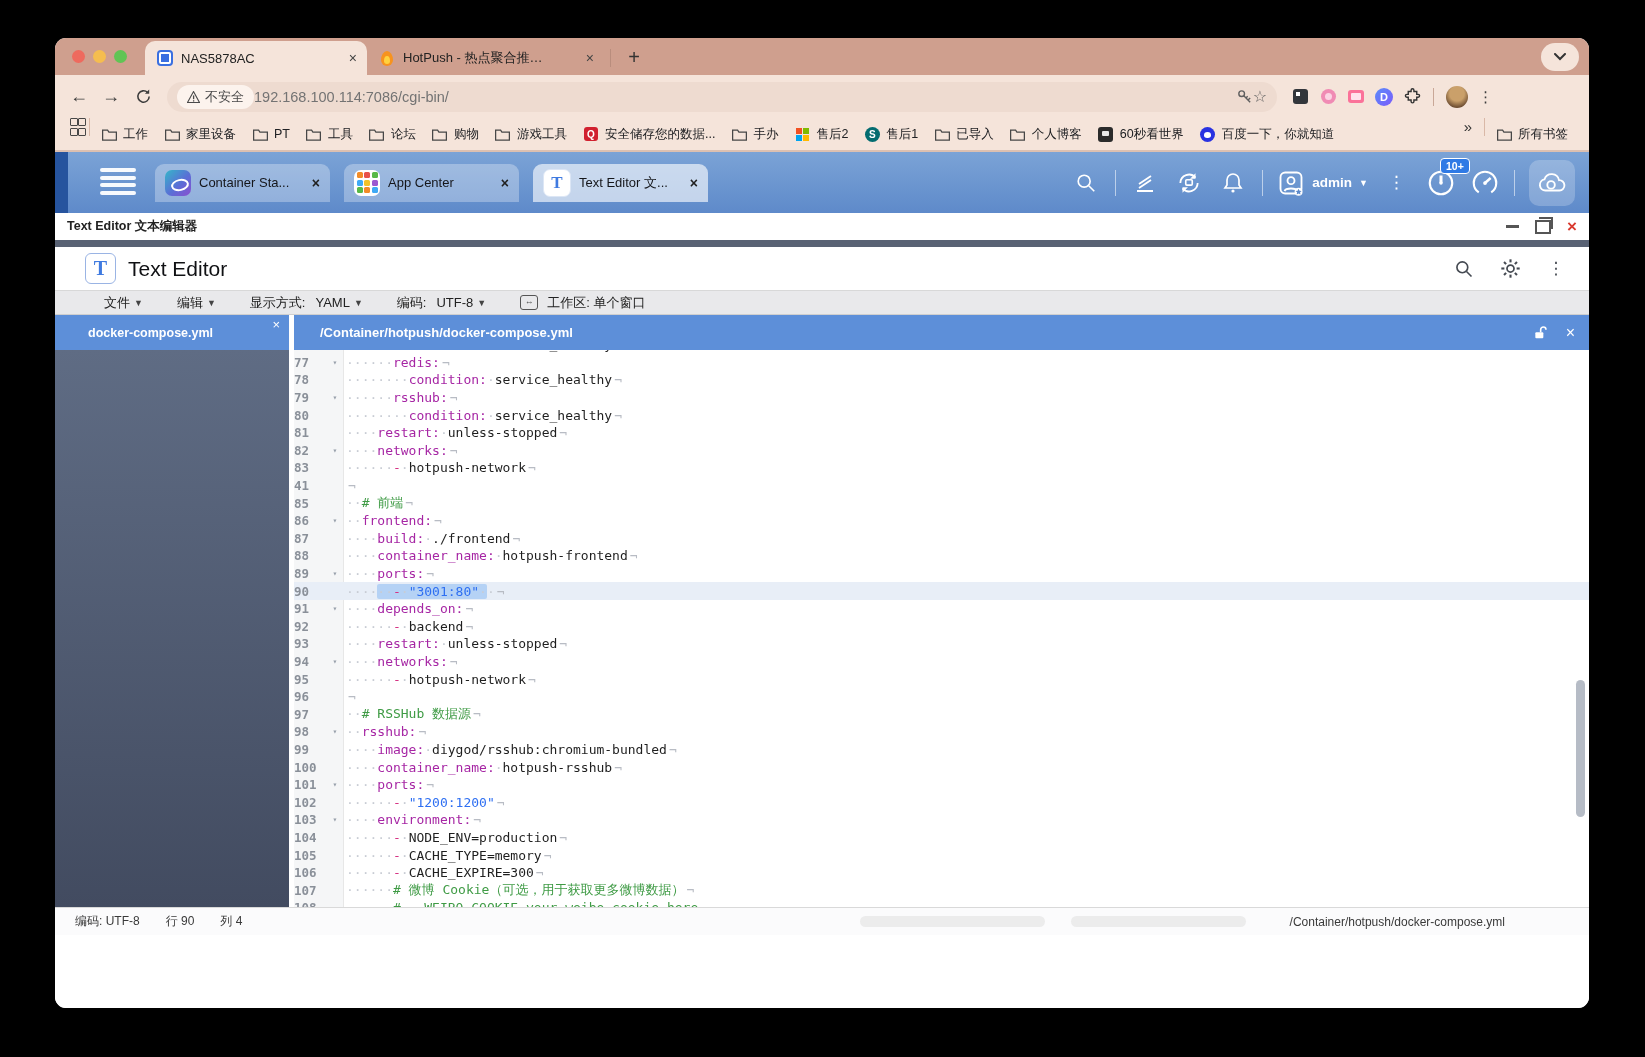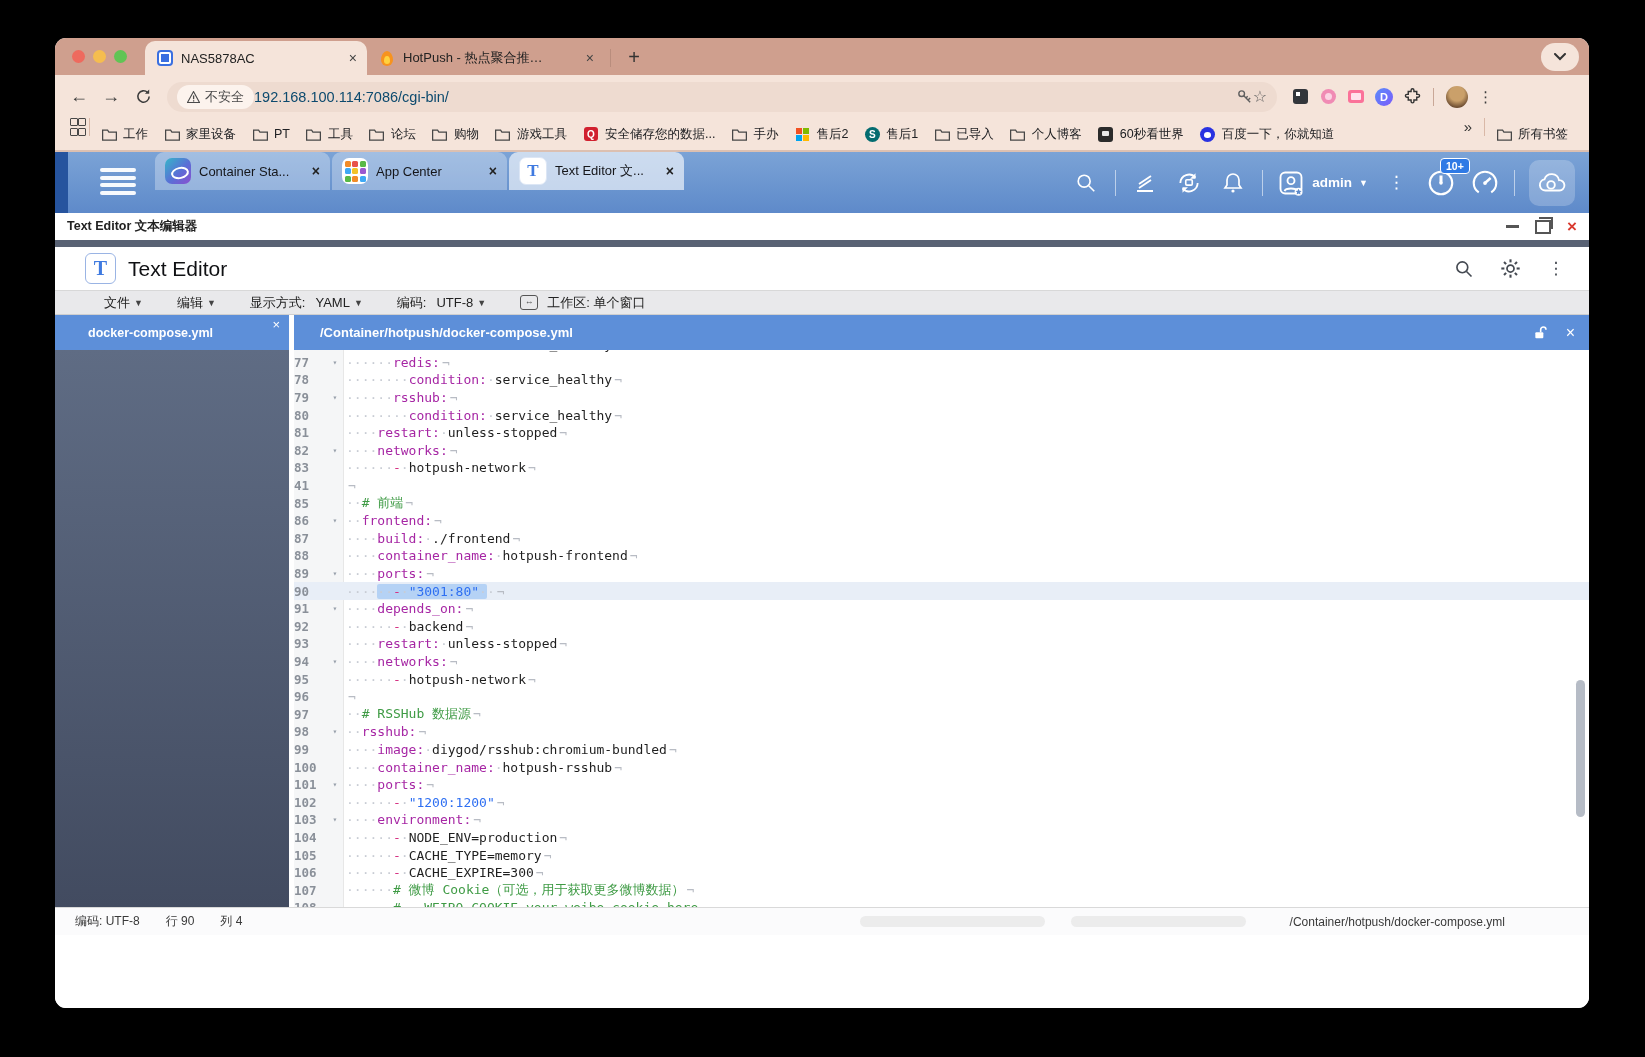--- a/index.html
+++ b/index.html
@@ -29,21 +29,21 @@
   .newtab{font-size:20px;color:#333;margin:0 0 6px 4px;width:26px;text-align:center;}
   .tabchev{position:absolute;right:10px;top:5px;width:38px;height:28px;border-radius:14px;background:#f5e4da;
            display:flex;align-items:center;justify-content:center;color:#333;}
 
   .toolbar{height:43px;background:#f5e4da;display:flex;align-items:center;padding:0 10px;gap:4px;flex:0 0 auto;}
   .navbtn{width:28px;height:28px;display:flex;align-items:center;justify-content:center;font-size:18px;color:#3c3c3c;}
   .addrbar{flex:0 0 auto;width:1090px;height:30px;border-radius:15px;background:#eedbd0;display:flex;align-items:center;
            padding:0 10px;margin-left:6px;}
   .secchip{display:flex;align-items:center;gap:5px;background:#fcf3ed;border-radius:12px;height:24px;padding:0 10px;
            font-size:13px;color:#4a4a4a;}
-  .url{font-size:14.5px;color:#0c4a6e;flex:1;}
+  .url{font-size:14.5px;color:#737373;flex:1;}
   .addr-ico{color:#5f5f5f;display:flex;align-items:center;}
   .extrow{display:flex;align-items:center;gap:10px;margin-left:10px;}
   .ico16{width:18px;height:18px;display:flex;align-items:center;justify-content:center;}
   .px-ico{width:15px;height:15px;background:#33363b;border-radius:3px;position:relative;}
   .px-ico:after{content:"";position:absolute;left:3px;top:3px;width:4px;height:4px;background:#fff;}
   .flower-ico{width:15px;height:15px;border-radius:50%;background:#f08bb4;position:relative;}
   .flower-ico:after{content:"";position:absolute;left:4px;top:4px;width:7px;height:7px;border-radius:50%;background:#fbd3e3;}
   .tv-ico{width:16px;height:13px;background:#fb7299;border-radius:3px;position:relative;}
   .tv-ico:after{content:"";position:absolute;left:3px;top:3px;width:10px;height:7px;background:#ffe3ec;border-radius:1px;}
   .d-ico{width:18px;height:18px;border-radius:50%;background:linear-gradient(135deg,#5b8cfa,#7a5bfa);
@@ -70,21 +70,21 @@
   .baidu-ico:after{content:"";position:absolute;left:4px;top:5px;width:7px;height:6px;background:#fff;border-radius:50% 50% 45% 45%;}
   .bm-more{margin-left:auto;font-size:15px;color:#333;padding:0 8px;}
   .bm-sep{width:1px;height:18px;background:#d9b8a7;}
   .shadowline{height:2px;background:#dcc0b1;flex:0 0 auto;}
 
   
   .nasbar{height:61px;background:linear-gradient(180deg,#7ba3d6,#5e8aca);display:flex;align-items:flex-end;position:relative;flex:0 0 auto;}
   .nas-strip{position:absolute;left:0;top:0;width:13px;height:100%;background:#26549e;}
   .hamb{position:absolute;left:45px;top:16px;display:flex;flex-direction:column;gap:3.5px;}
   .hamb i{display:block;width:36px;height:4px;border-radius:2px;background:#fff;opacity:.95;}
-  .nastabs{display:flex;align-items:flex-start;gap:2px;margin-left:100px;height:100%;}
+  .nastabs{display:flex;align-items:center;gap:14px;margin-left:100px;height:100%;}
   .nastab{width:155px;height:38px;border-radius:9px 9px 0 0;background:rgba(255,255,255,.30);
           display:flex;align-items:center;gap:8px;padding:0 10px;font-size:13px;color:#15161a;}
   .nastab.active{background:rgba(255,255,255,.62);}
   .nastab .x{margin-left:auto;font-weight:bold;font-size:14px;color:#222;}
   .cs-ico{width:26px;height:26px;border-radius:7px;background:linear-gradient(135deg,#35b6c9 0%,#5a6fd6 55%,#8b4fd0 100%);position:relative;flex:0 0 auto;}
   .cs-ico:after{content:"";position:absolute;left:6px;top:9px;width:14px;height:8px;border:2.5px solid #fff;border-radius:50%;transform:rotate(-12deg);}
   .ac-ico{width:26px;height:26px;border-radius:7px;background:#fff;display:grid;grid-template-columns:repeat(3,6px);
           grid-template-rows:repeat(3,6px);gap:1.5px;align-content:center;justify-content:center;flex:0 0 auto;}
   .ac-ico i{display:block;border-radius:1.5px;}
   .te-ico{width:26px;height:26px;border-radius:7px;background:#fff;color:#3f7ae0;font-family:"Liberation Serif",serif;

